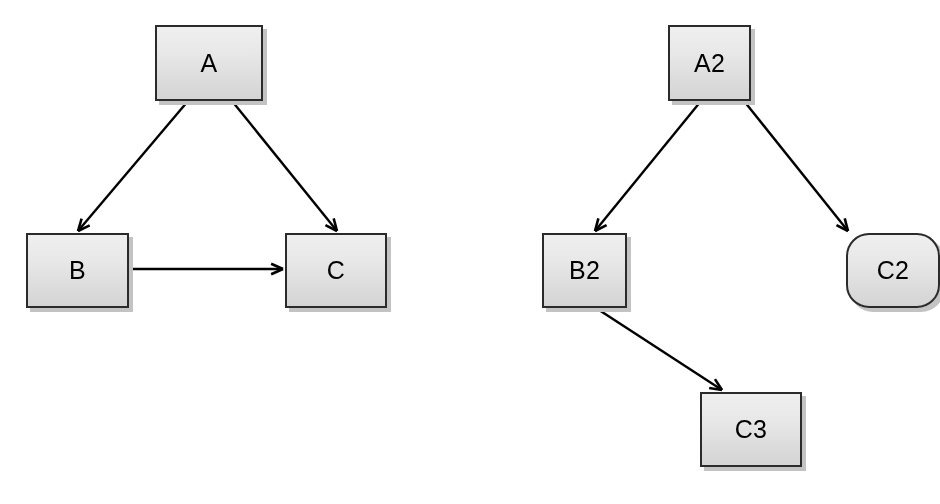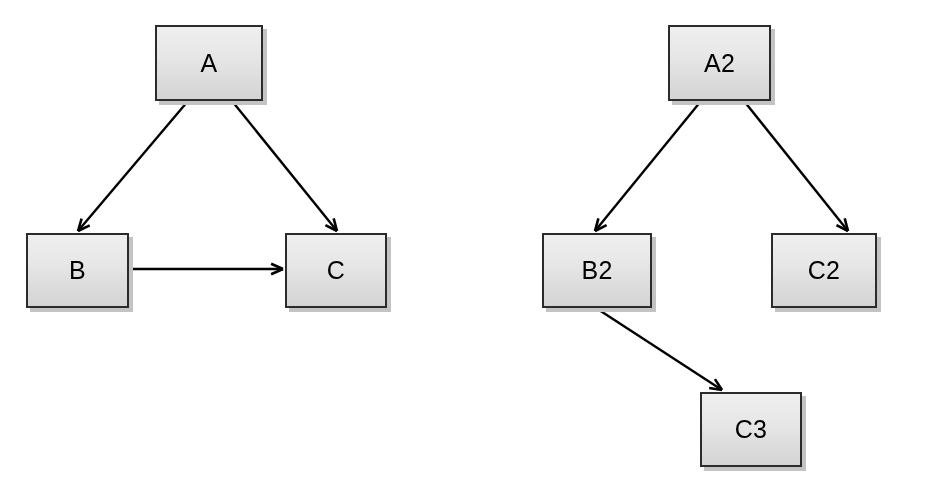--- a/index.html
+++ b/index.html
@@ -85,27 +85,27 @@
   <div id="node-layer">
       <div class="node" style="left: 155px; top: 25px; width: 108px; height: 76px;">
         <span class="node-label">A</span>
       </div>
       <div class="node" style="left: 26px; top: 233px; width: 103px; height: 75px;">
         <span class="node-label">B</span>
       </div>
       <div class="node" style="left: 285px; top: 233px; width: 102px; height: 75px;">
         <span class="node-label">C</span>
       </div>
-      <div class="node" style="left: 668px; top: 25px; width: 103px; height: 76px; align-items: center;">
+      <div class="node" style="left: 668px; top: 25px; width: 83px; height: 76px; align-items: center;">
         <span class="node-label">A2</span>
       </div>
-      <div class="node" style="left: 542px; top: 233px; width: 110px; height: 75px;">
+      <div class="node" style="left: 542px; top: 233px; width: 85px; height: 75px;">
         <span class="node-label">B2</span>
       </div>
-      <div class="node" style="left: 771px; top: 233px; width: 106px; height: 75px;">
+      <div class="node" style="left: 846px; top: 233px; width: 94px; height: 75px; border-radius: 23px;">
         <span class="node-label">C2</span>
       </div>
       <div class="node" style="left: 700px; top: 392px; width: 102px; height: 75px;">
         <span class="node-label">C3</span>
       </div>
     </div>
 
 </div>
 
 </body></html>

